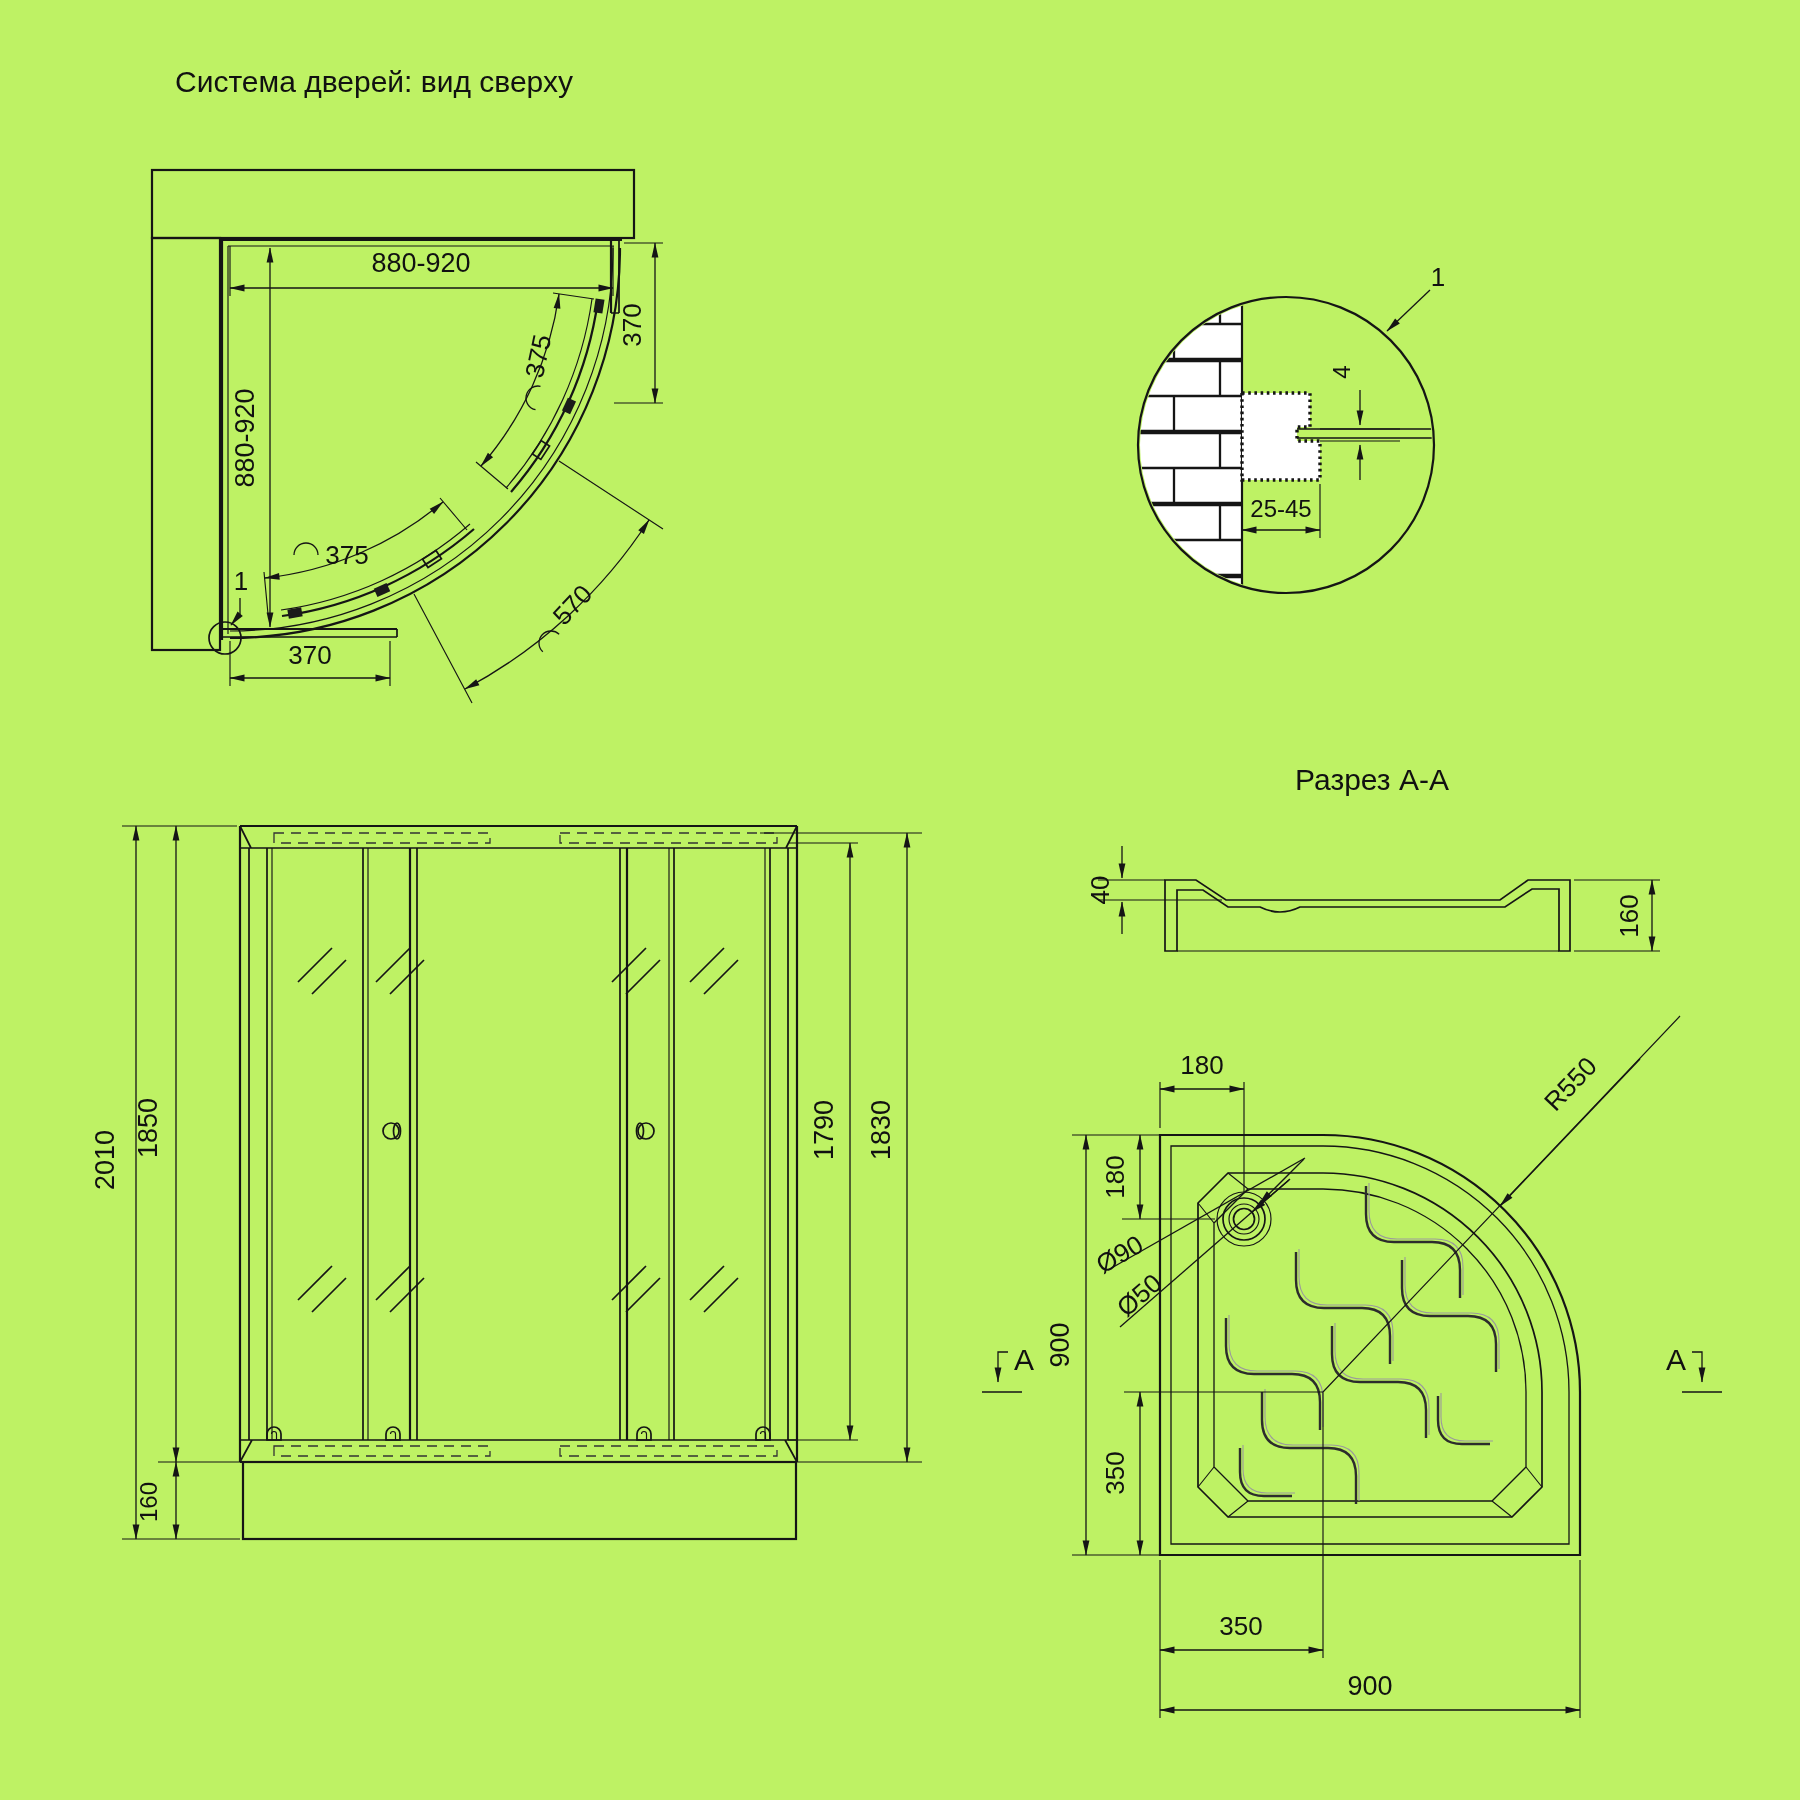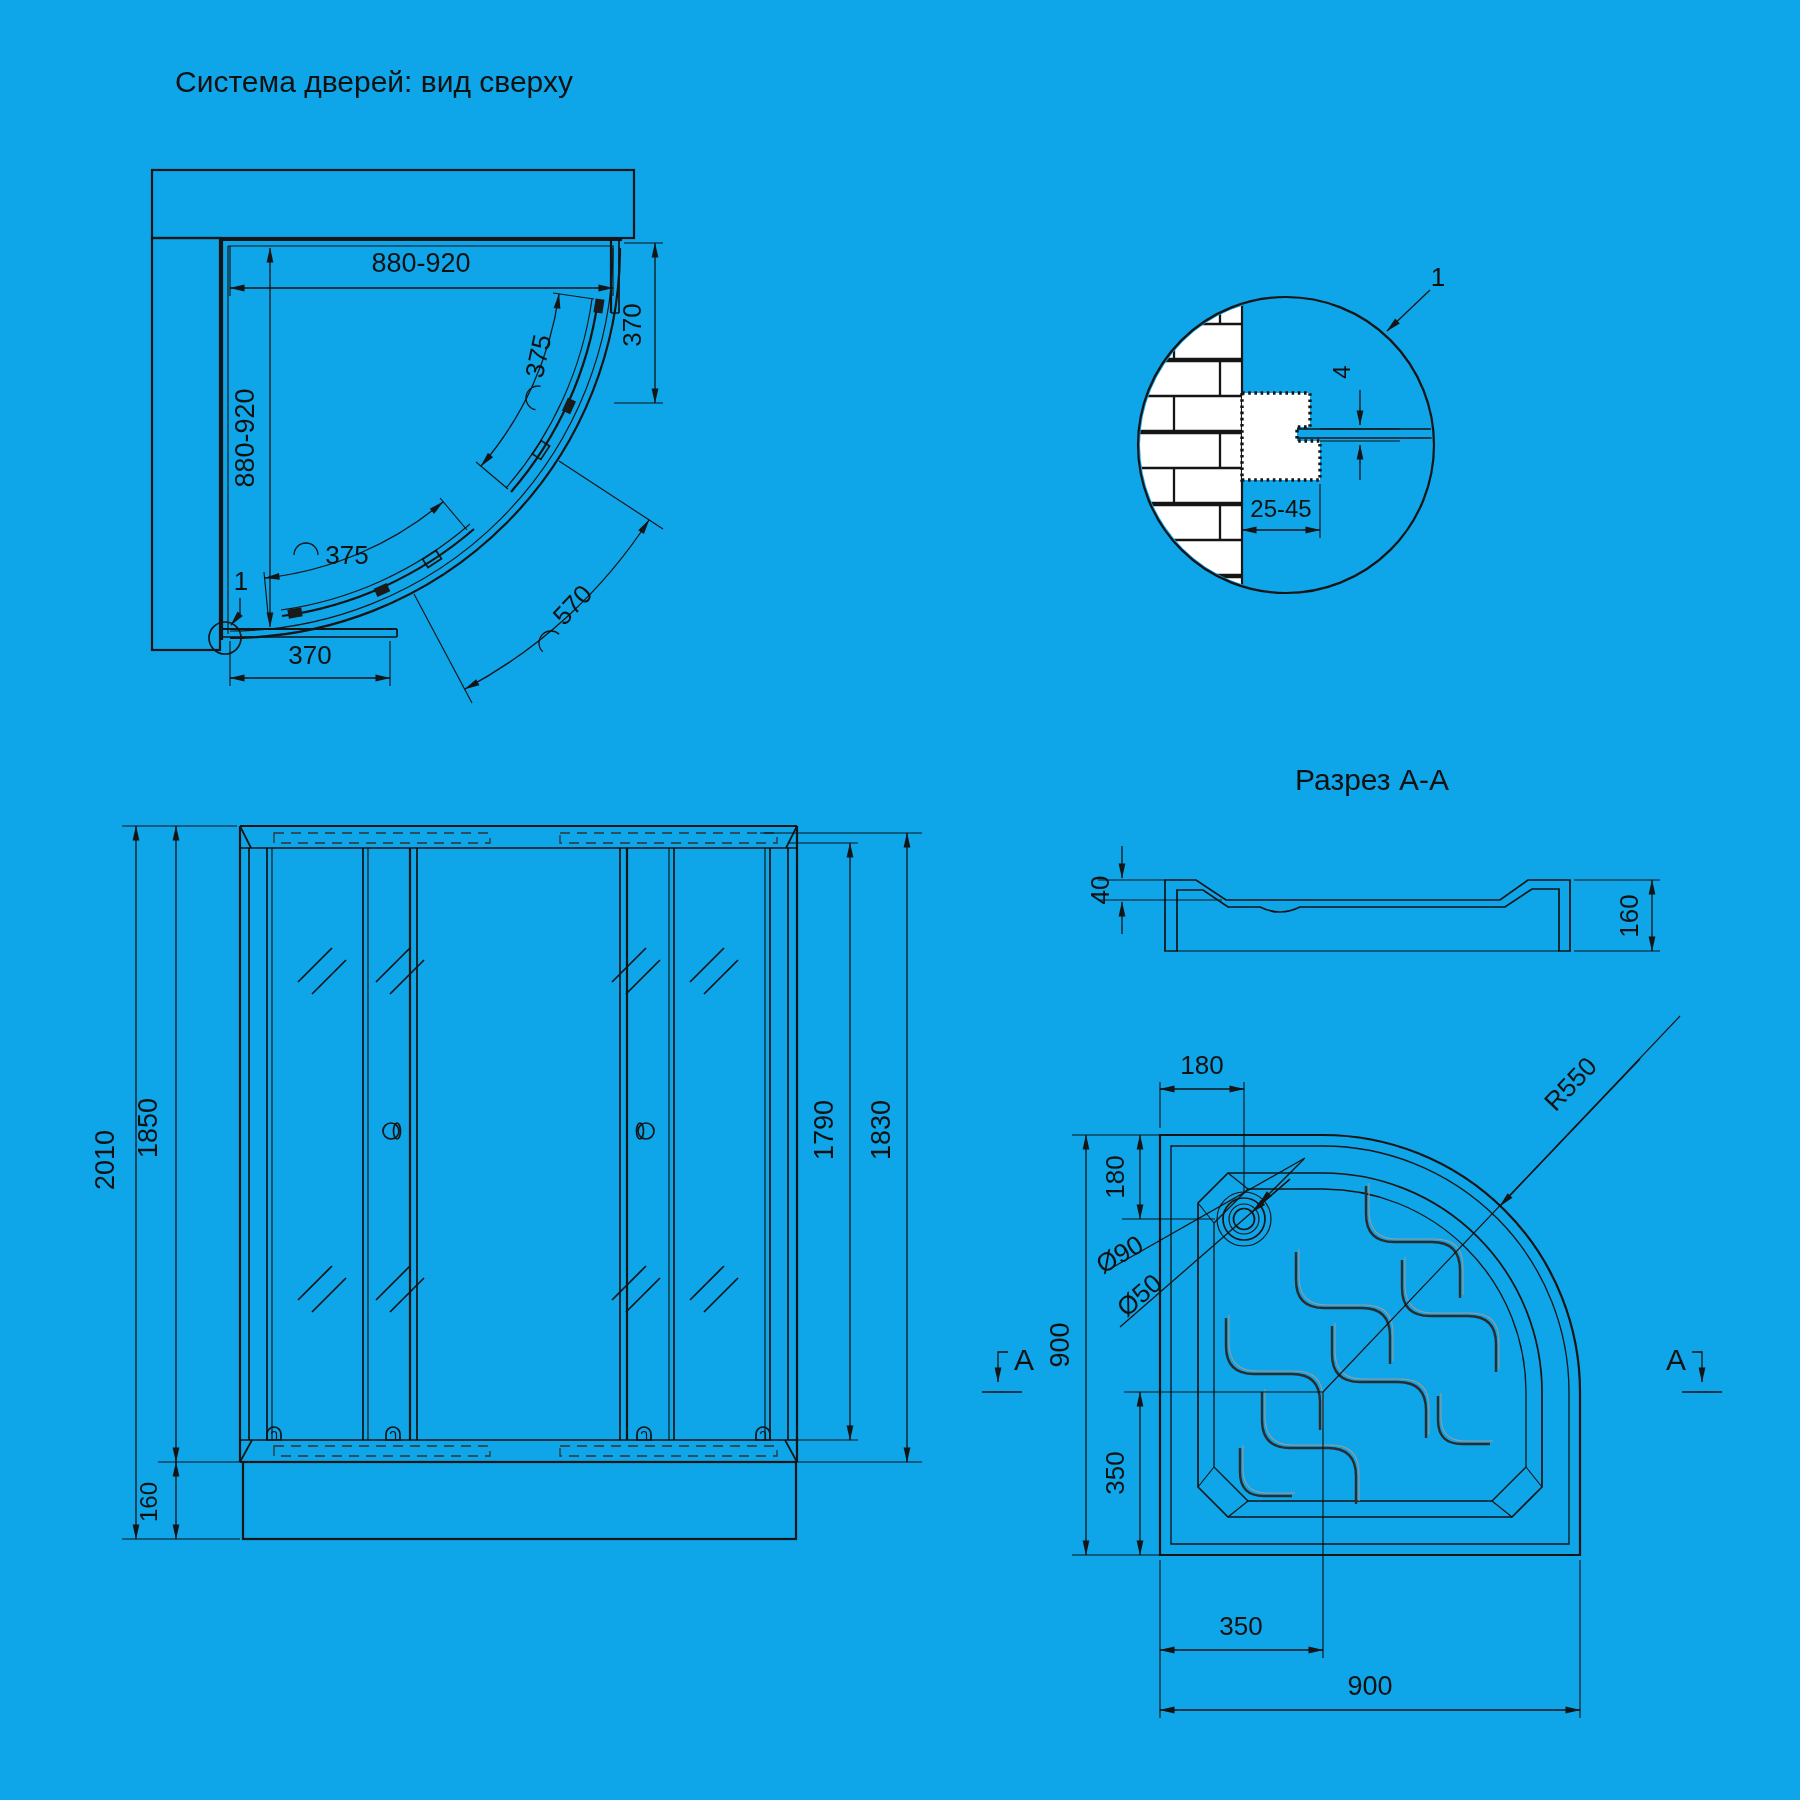--- a/index.html
+++ b/index.html
@@ -1,16 +1,16 @@
 <!DOCTYPE html>
 <html><head>
 <meta charset="utf-8">
 <style>
   html,body{margin:0;padding:0;background:#fff;}
-  .canvas{position:relative;width:1800px;height:1800px;background:#0ea5e9;overflow:hidden;}
+  .canvas{position:relative;width:1800px;height:1800px;background:#bef264;overflow:hidden;}
   svg{position:absolute;left:0;top:0;}
   text{font-family:"Liberation Sans","DejaVu Sans",sans-serif;fill:#111;}
   .title{font-size:30px;}
   .dim{font-size:26px;}
   .dimL{font-size:27px;}
   .dimS{font-size:24px;}
   .mid{text-anchor:middle;}
   .ln-l{stroke:#151515;stroke-width:2.2;fill:none;}
   .ln-m{stroke:#151515;stroke-width:1.7;fill:none;}
   .ln-t{stroke:#151515;stroke-width:1.15;fill:none;}

